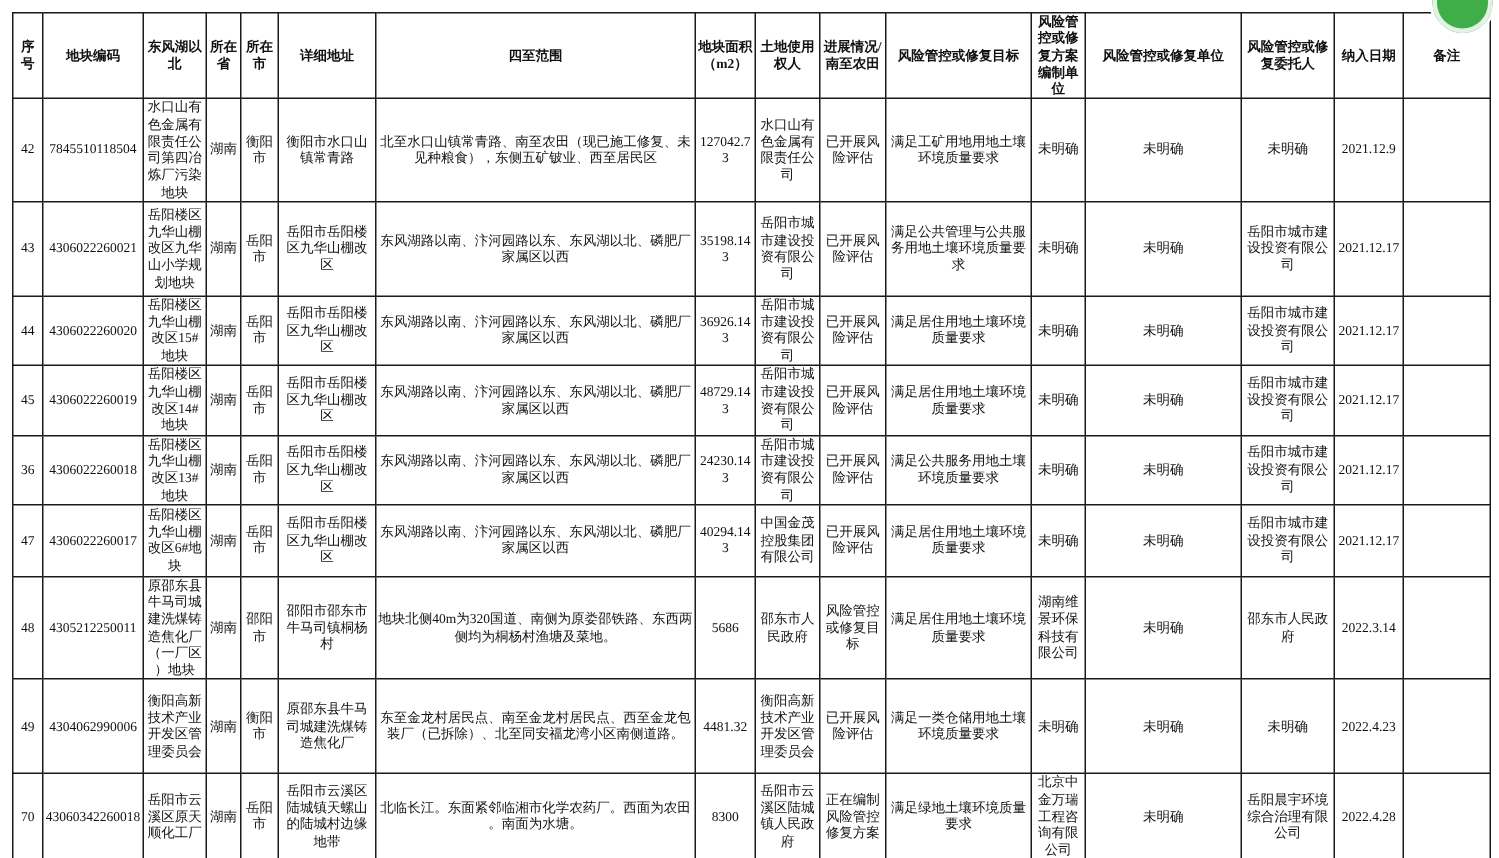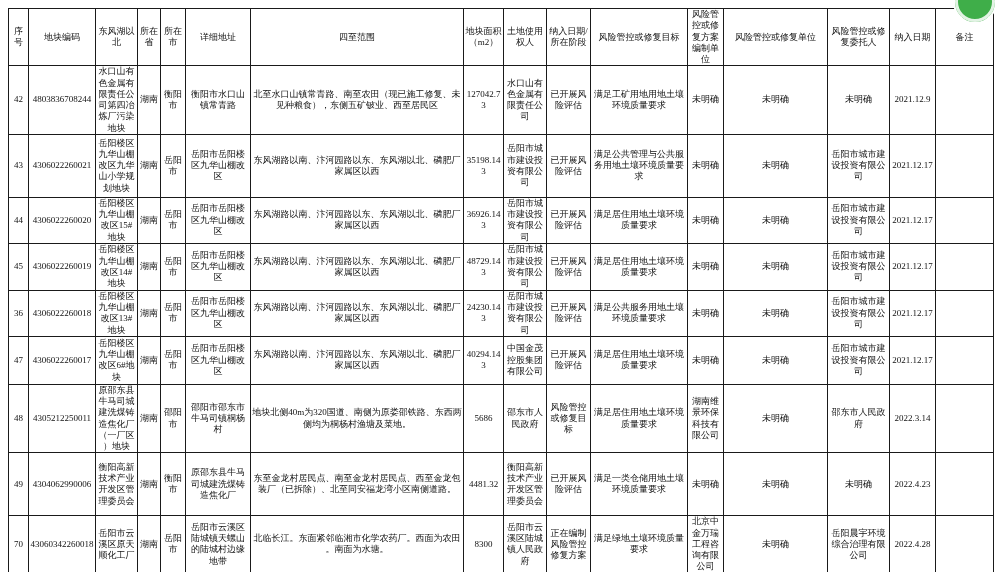--- a/index.html
+++ b/index.html
@@ -13,21 +13,21 @@
     border-collapse:collapse;table-layout:fixed;width:985px;
     font-family:"Liberation Serif","DejaVu Serif",serif;
   }
   th,td{
     border:1px solid #1a1a1a;
     text-align:center;vertical-align:middle;
     padding:0 1px;overflow:hidden;
     word-break:break-all;line-break:anywhere;
     font-size:9px;line-height:1.25;color:#111;
   }
-  thead th{font-weight:normal;height:47px;font-size:9px;}
+  thead th{font-weight:bold;height:47px;font-size:9px;}
   .badge{
     position:absolute;left:953px;top:-20px;width:40px;height:40px;
     border-radius:50%;
     background:#3fae49;
     border:2px solid #ffffff;
     box-shadow:inset 0 0 0 3px rgba(255,255,255,.85);
     z-index:5;
   }
 </style>
 </head>
@@ -57,33 +57,33 @@
       <tr>
           <th>序号</th>
           <th>地块编码</th>
           <th>东风湖以北</th>
           <th>所在省</th>
           <th>所在市</th>
           <th>详细地址</th>
           <th>四至范围</th>
           <th>地块面积（m2）</th>
           <th>土地使用权人</th>
-          <th>纳入日期/所在阶段</th>
+          <th>进展情况/南至农田</th>
           <th>风险管控或修复目标</th>
           <th>风险管控或修复方案编制单位</th>
           <th>风险管控或修复单位</th>
           <th>风险管控或修复委托人</th>
           <th>纳入日期</th>
           <th>备注</th>
         </tr>
     </thead>
     <tbody>
         <tr style="height: 67px;">
           <td>42</td>
-          <td>4803836708244</td>
+          <td>7845510118504</td>
           <td>水口山有色金属有限责任公司第四冶炼厂污染地块</td>
           <td>湖南</td>
           <td>衡阳市</td>
           <td>衡阳市水口山镇常青路</td>
           <td>北至水口山镇常青路、南至农田（现已施工修复、未见种粮食），东侧五矿铍业、西至居民区</td>
           <td>127042.73</td>
           <td>水口山有色金属有限责任公司</td>
           <td>已开展风险评估</td>
           <td>满足工矿用地用地土壤环境质量要求</td>
           <td>未明确</td>

